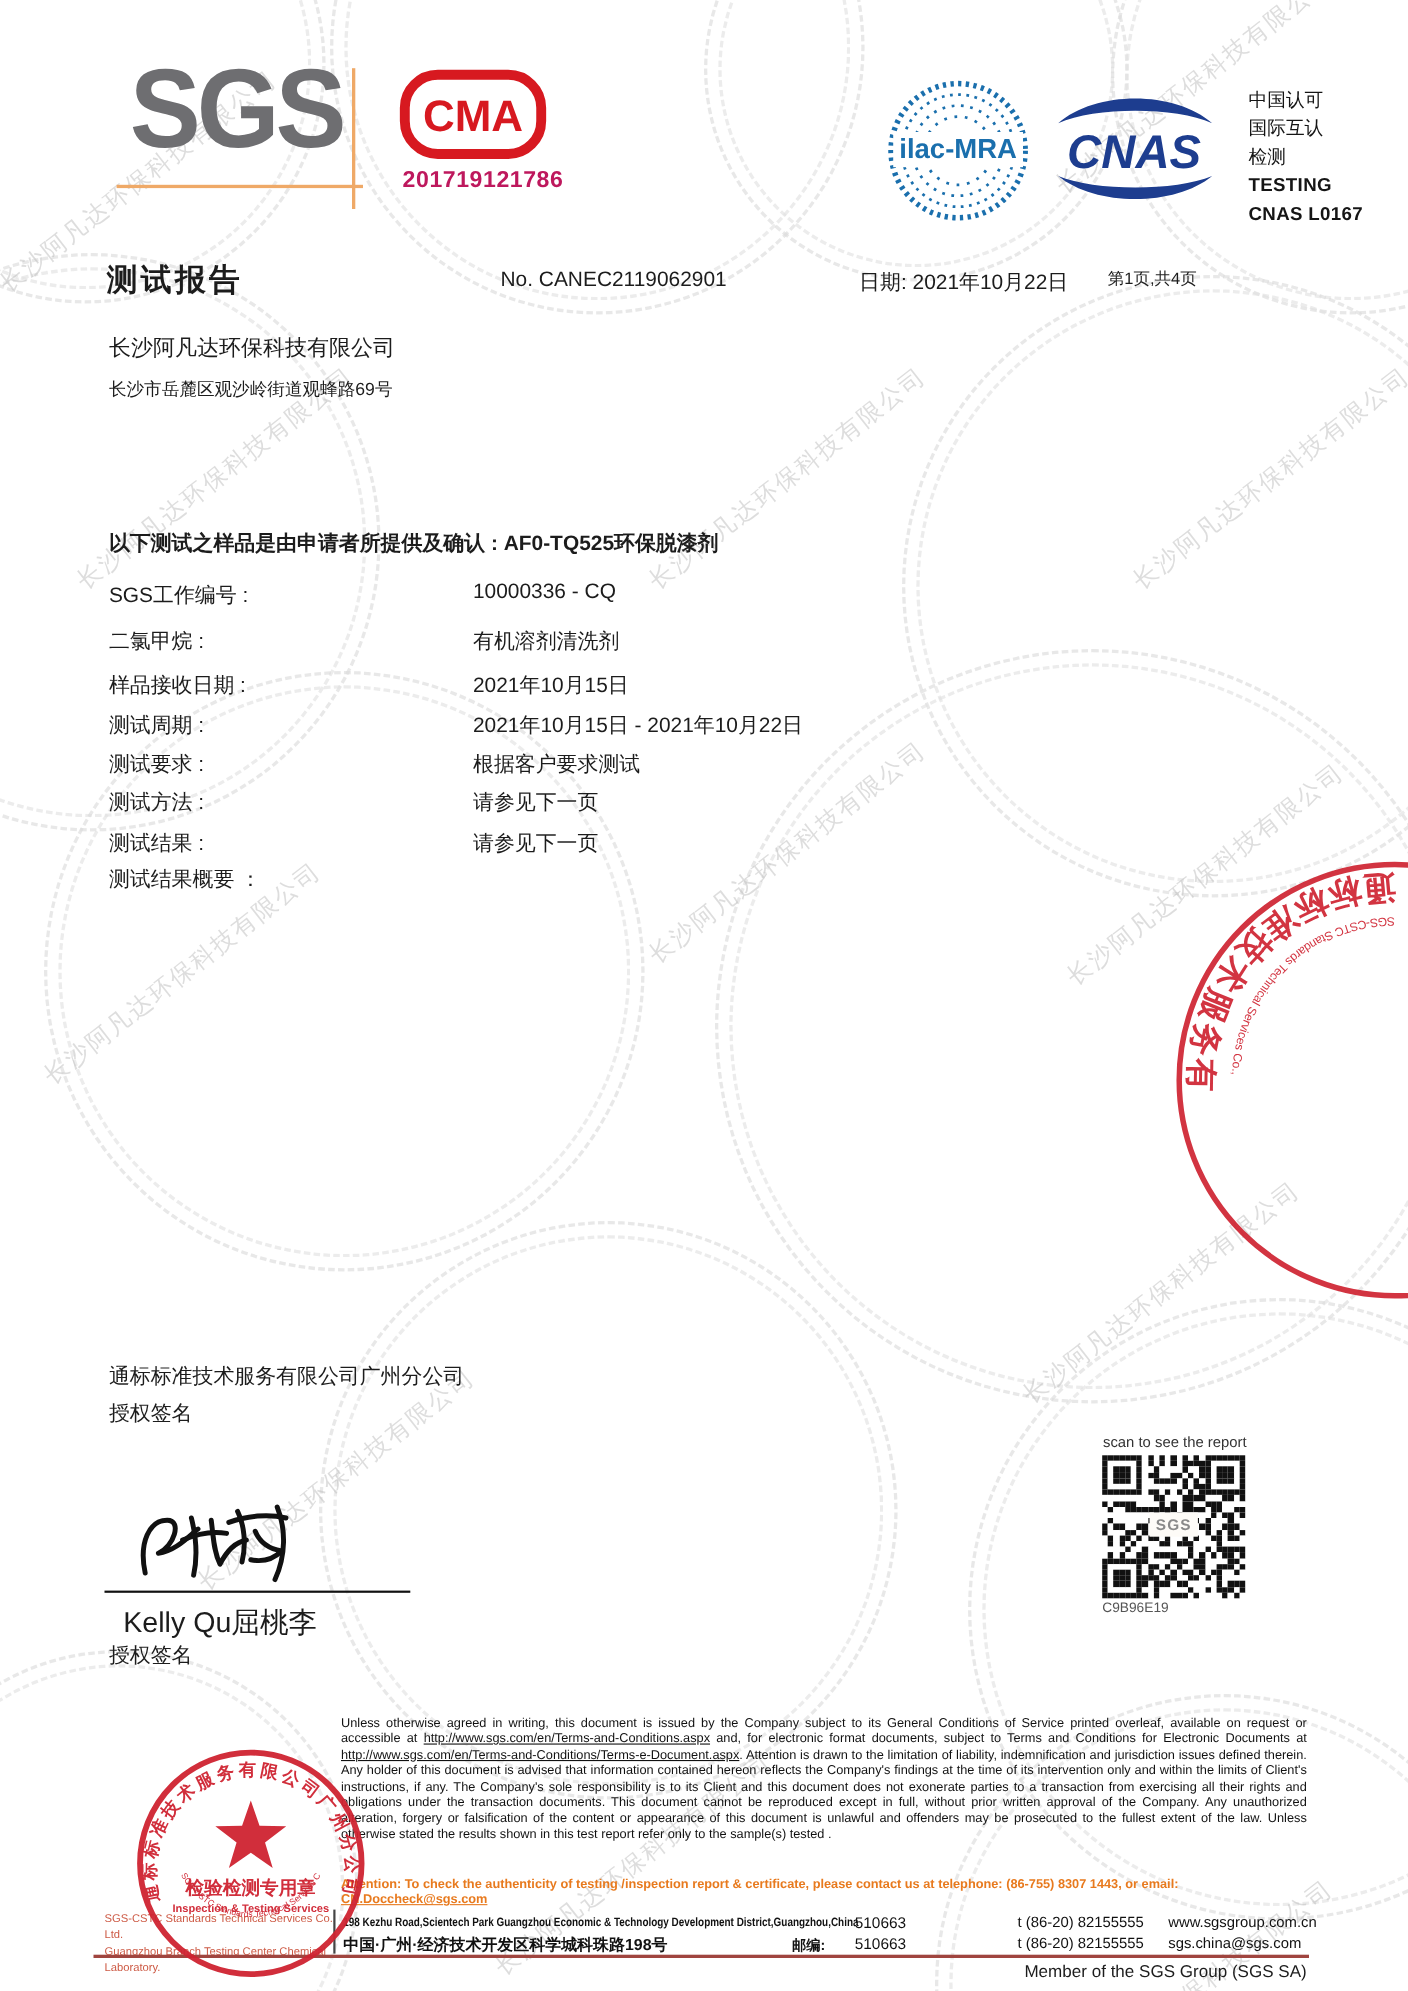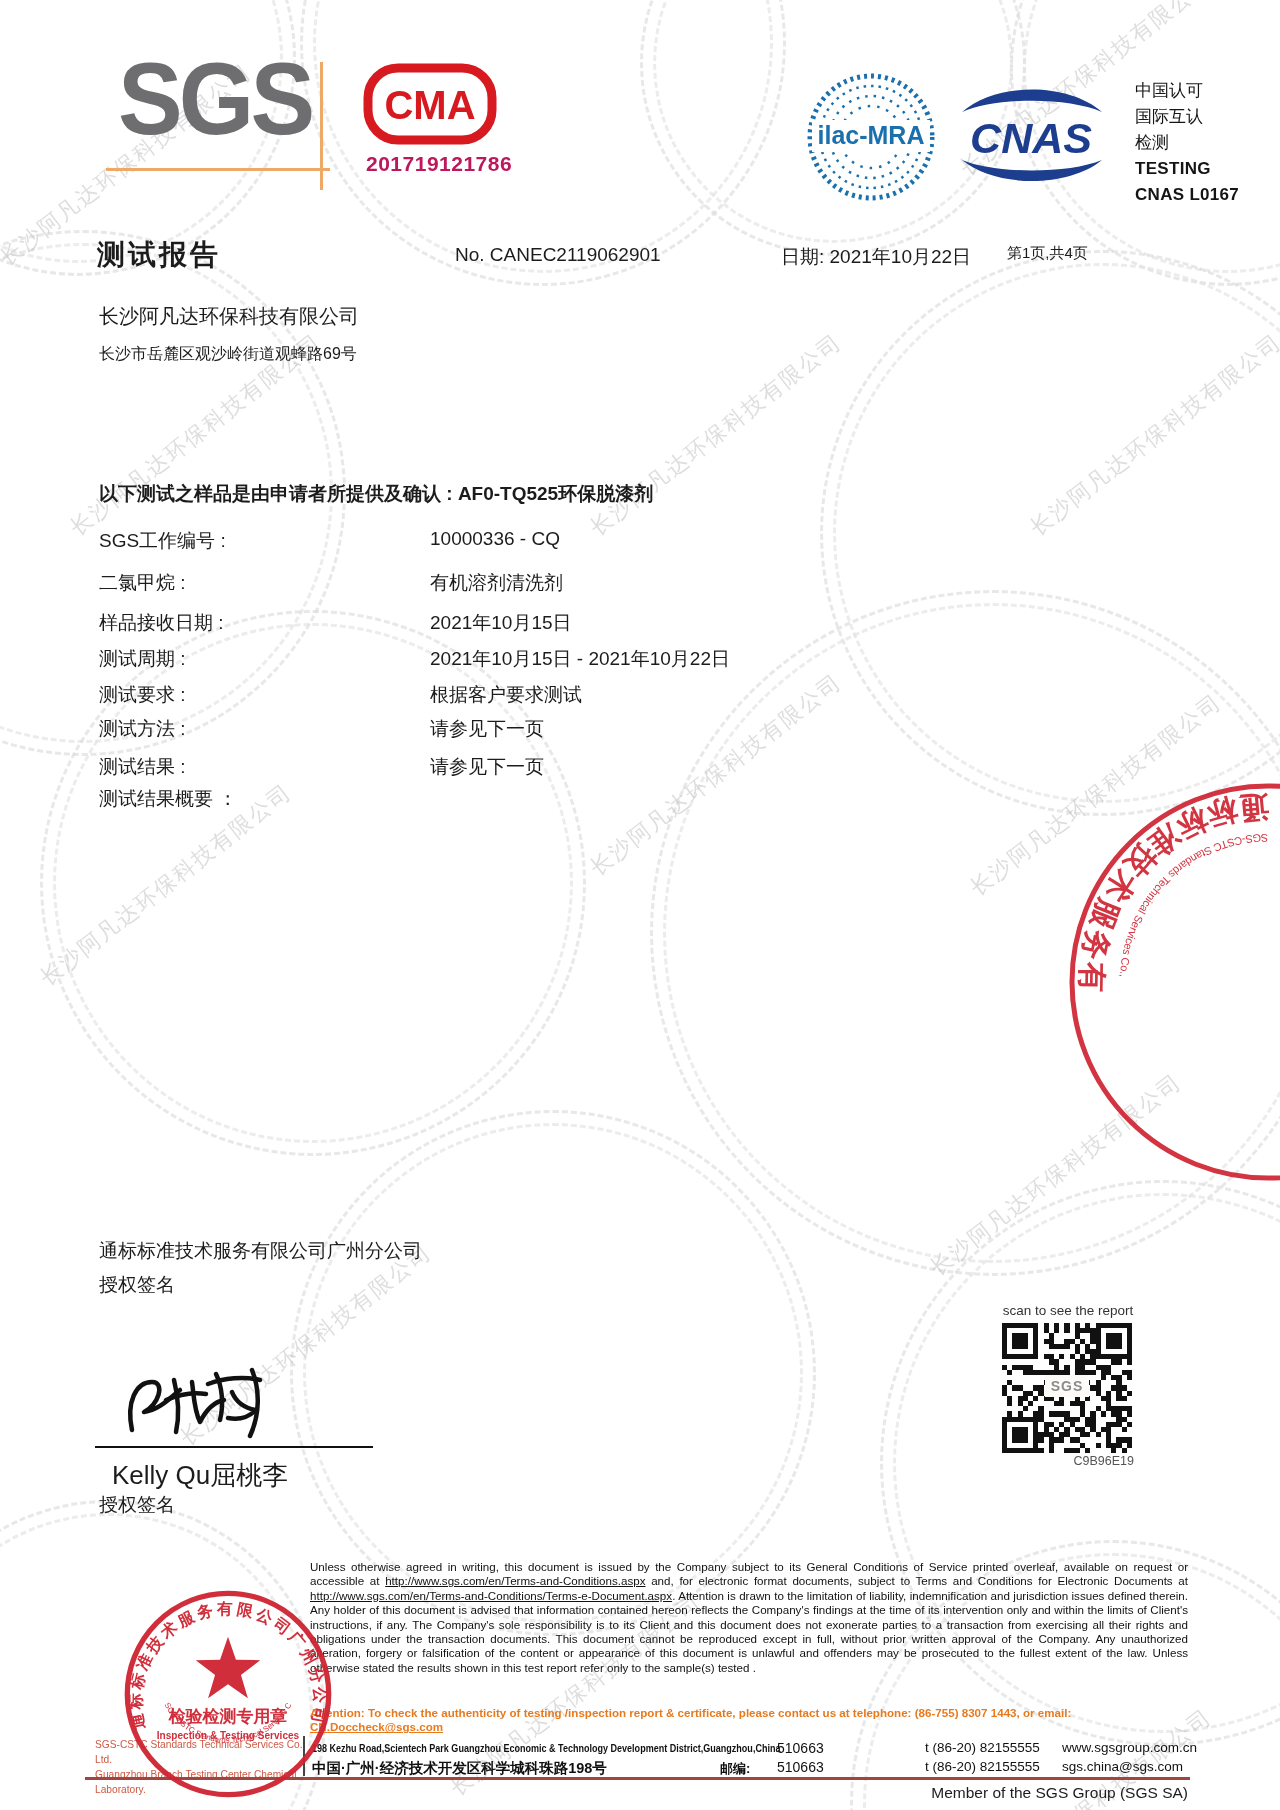--- a/index.html
+++ b/index.html
@@ -61,21 +61,21 @@
 
   
   .qr-caption{position:absolute;left:1002px;top:1303px;width:132px;text-align:center;
               font-size:13.5px;color:#333;z-index:2;}
   .qr-code{position:absolute;left:1002px;top:1323px;width:130px;height:130px;background:#fff;
            display:grid;grid-template-columns:repeat(25,1fr);grid-template-rows:repeat(25,1fr);z-index:2;}
   .qm{background:#fff;} .qd{background:#111;}
   .qr-center{position:absolute;left:1045px;top:1375px;width:44px;height:22px;background:#fdfbf7;
              text-align:center;font-size:14px;font-weight:bold;color:#8a8a8a;line-height:22px;z-index:3;
              letter-spacing:1px;}
-  .qr-label{position:absolute;left:1002px;top:1454px;width:132px;text-align:right;font-size:12.5px;
+  .qr-label{position:absolute;left:1002px;top:1454px;width:132px;text-align:left;font-size:12.5px;
             color:#555;z-index:2;}
 
   
   .legal{position:absolute;left:310px;top:1560px;width:878px;font-size:11.6px;line-height:14.4px;
          text-align:justify;color:#111;z-index:2;}
   .legal .u{text-decoration:underline;}
   .attention{position:absolute;left:310px;top:1706px;width:878px;font-size:11.6px;line-height:14.4px;
              font-weight:bold;color:#e87a1e;z-index:2;}
   .attention .u{text-decoration:underline;}
   .red-co-lines{position:absolute;left:95px;top:1737px;width:212px;font-size:10.2px;line-height:15px;

